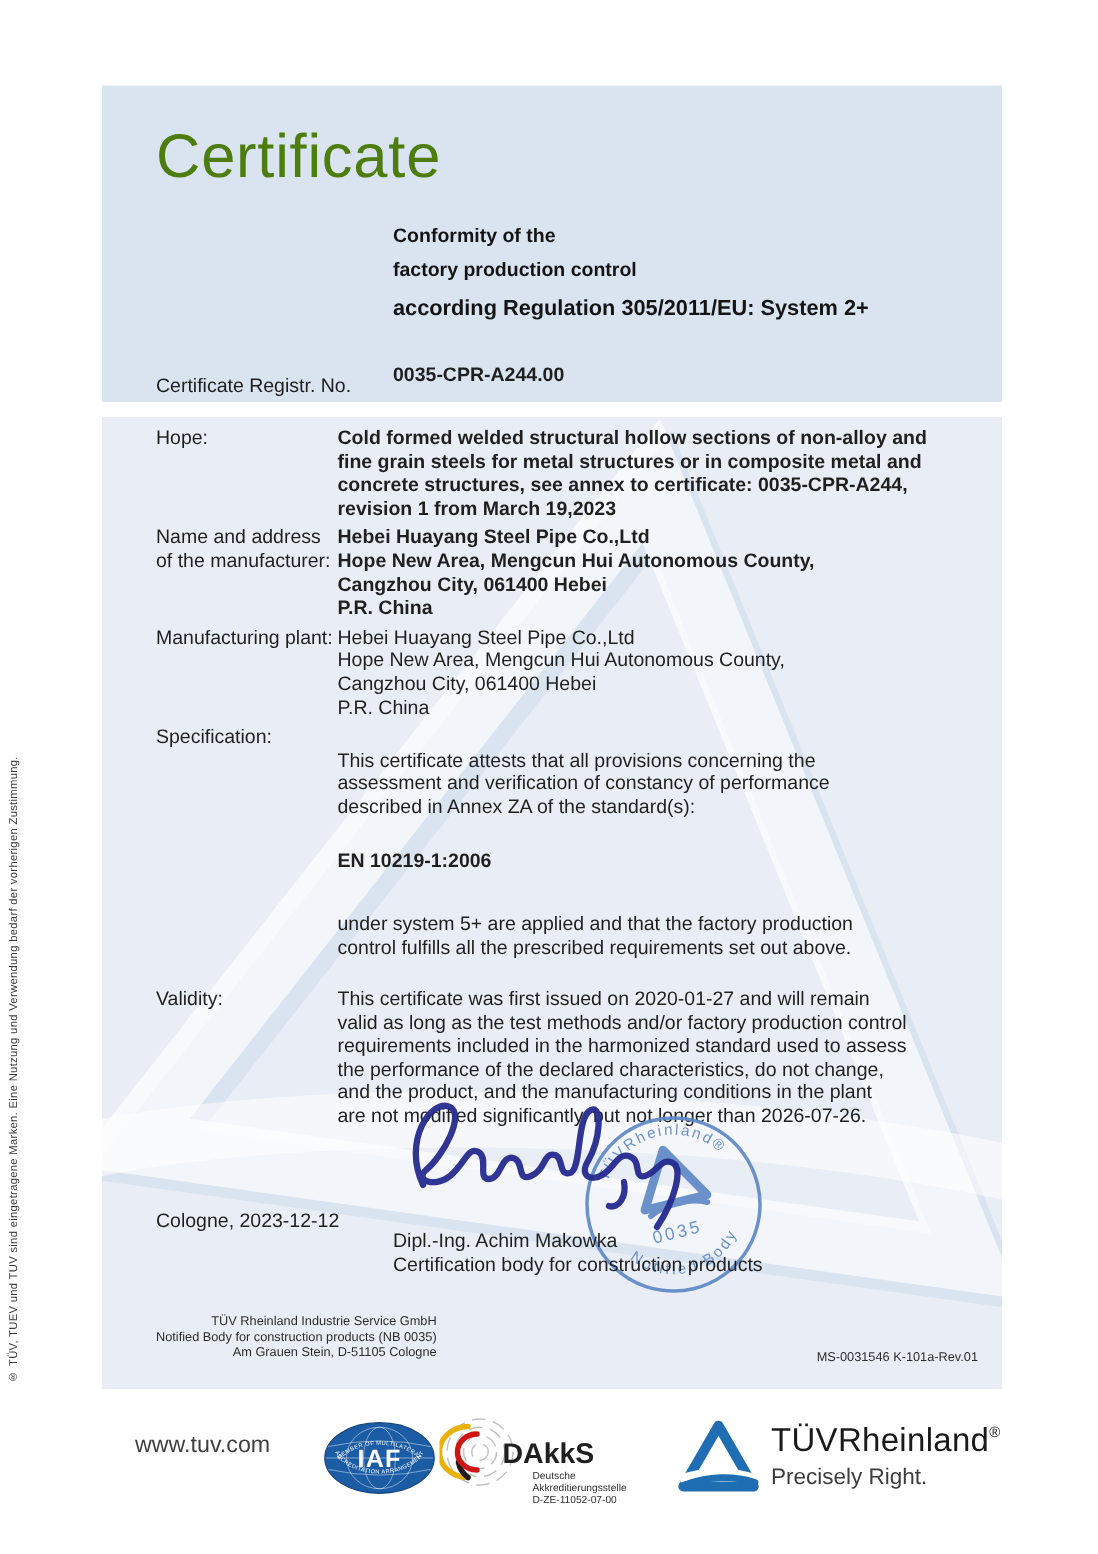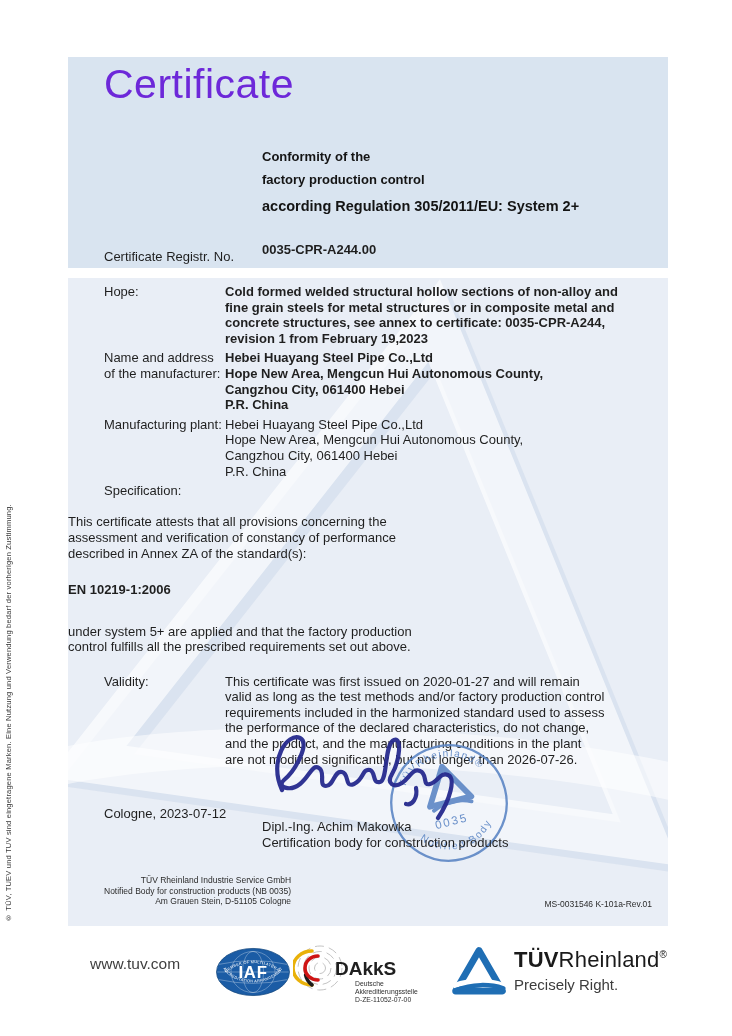--- a/index.html
+++ b/index.html
@@ -3,51 +3,51 @@
 <meta charset="utf-8">
 <style>
   html,body{margin:0;padding:0;background:#fff;}
   .page{position:relative;width:732px;height:1036px;background:#ffffff;overflow:hidden;
         font-family:"Liberation Sans","DejaVu Sans",sans-serif;color:#1f1f1f;}
   
   .side-note{position:absolute;left:4px;top:522px;height:400px;writing-mode:vertical-rl;
              transform:rotate(180deg);font-size:7.5px;color:#3a3a3a;white-space:nowrap;letter-spacing:.2px;}
   
   .hdr{position:absolute;left:68px;top:57px;width:600px;height:211px;background:#d9e4f0;}
-  .hdr .title{position:absolute;left:36px;top:4px;font-size:41px;color:#6d28d9;letter-spacing:.5px;}
+  .hdr .title{position:absolute;left:36px;top:24px;font-size:41px;color:#4d7c0f;letter-spacing:.5px;}
   .hdr .sub{position:absolute;left:194px;top:88px;font-size:13px;font-weight:bold;line-height:23px;color:#141414;}
   .hdr .acc{position:absolute;left:194px;top:141px;font-size:14.5px;font-weight:bold;color:#141414;}
   .hdr .reg-lbl{position:absolute;left:36px;top:192px;font-size:13px;}
   .hdr .reg-val{position:absolute;left:194px;top:185px;font-size:13px;font-weight:bold;}
   
   .bod{position:absolute;left:68px;top:278px;width:600px;height:648px;background:#e9eef6;
        font-size:13px;line-height:15.6px;}
   .wm{position:absolute;left:0;top:0;width:600px;height:648px;z-index:1;}
   .rows{position:relative;z-index:2;padding-top:6px;}
   .row{display:flex;}
   .row .lbl{flex:none;width:157px;padding-left:36px;box-sizing:border-box;white-space:pre-line;}
   .row .val{width:410px;padding-right:14px;box-sizing:border-box;white-space:pre-line;}
   .b{font-weight:bold;}
-  .mb0{margin-bottom:0;} .mb3{margin-bottom:3px;flex-direction:column;} .mb4{margin-bottom:4px;}
+  .mb0{margin-bottom:0;} .mb3{margin-bottom:3px;} .mb4{margin-bottom:4px;}
   .spec-std{margin-top:5px;margin-bottom:11px;font-weight:bold;}
   .sig-svg{position:absolute;left:198px;top:448px;width:215px;height:100px;z-index:4;}
   .stamp{position:absolute;left:318px;top:462px;width:126px;height:126px;z-index:3;opacity:.92;transform:rotate(-14deg);}
   .place{position:absolute;left:36px;top:528px;font-size:13px;z-index:4;}
   .signer{position:absolute;left:194px;top:541px;font-size:13px;z-index:4;}
   .role{position:absolute;left:194px;top:557px;font-size:13px;z-index:4;}
   .co{position:absolute;left:36px;top:597px;font-size:8.5px;line-height:10.5px;color:#2b2b2b;z-index:4;text-align:right;}
   .ref{position:absolute;right:16px;top:619px;font-size:8.5px;color:#2b2b2b;z-index:4;}
   
   .web{position:absolute;left:90px;top:955px;font-size:15.5px;color:#3f3f3f;}
   .iaf{position:absolute;left:215px;top:946px;width:76px;height:52px;}
   .dakks{position:absolute;left:293px;top:944px;width:152px;height:64px;}
   .tuvtri{position:absolute;left:452px;top:946px;width:54px;height:54px;}
   .brand{position:absolute;left:514px;top:947px;}
   .brand .l1{font-size:22px;color:#1a1a1a;letter-spacing:.2px;}
-  .brand .bold{font-weight:bold;}
+  .brand .bold{font-weight:normal;}
   .brand .reg{font-size:10px;vertical-align:9px;}
   .brand .tag{font-size:15px;color:#3c3c3c;margin-top:3px;}
 </style>
 </head>
 <body>
 
 <div class="page">
 
   <div class="side-note">® TÜV, TUEV und TUV sind eingetragene Marken. Eine Nutzung und Verwendung bedarf der vorherigen Zustimmung.</div>
 
@@ -71,21 +71,21 @@
       </g>
       <path d="M-10,470 C140,438 420,444 610,486 L610,524 C420,480 140,476 -10,508 Z" fill="rgba(255,255,255,0.55)"></path>
     </svg>
 
     <div class="rows">
       <div class="row mb4">
         <div class="lbl">Hope:</div>
         <div class="val b">Cold formed welded structural hollow sections of non-alloy and
 fine grain steels for metal structures or in composite metal and
 concrete structures, see annex to certificate: 0035-CPR-A244,
-revision 1 from February 19,2023</div>
+revision 1 from March 19,2023</div>
       </div>
       <div class="row mb4">
         <div class="lbl">Name and address
 of the manufacturer:</div>
         <div class="val b">Hebei Huayang Steel Pipe Co.,Ltd
 Hope New Area, Mengcun Hui Autonomous County,
 Cangzhou City, 061400 Hebei
 P.R. China</div>
       </div>
       <div class="row mb4">
@@ -136,21 +136,21 @@
       <text font-size="10.5" fill="#6089c6" letter-spacing="2">
         <textPath href="#arcBot" startOffset="50%" text-anchor="middle">Notified Body</textPath>
       </text>
       <g>
         <path d="M67,27 L89,64 L45,64 Z" fill="none" stroke="#6089c6" stroke-width="6" stroke-linejoin="round"></path>
         <path d="M48,69 C60,63 76,63 88,69" fill="none" stroke="#6089c6" stroke-width="4" stroke-linecap="round"></path>
       </g>
       <text x="63" y="88" font-size="12" letter-spacing="2" fill="#6089c6" text-anchor="middle">0035</text>
     </svg>
 
-    <div class="place">Cologne, 2023-07-12</div>
+    <div class="place">Cologne, 2023-12-12</div>
     <div class="signer">Dipl.-Ing. Achim Makowka</div>
     <div class="role">Certification body for construction products</div>
 
     <div class="co">
       <div>TÜV Rheinland Industrie Service GmbH</div>
       <div>Notified Body for construction products (NB 0035)</div>
       <div>Am Grauen Stein, D-51105 Cologne</div>
     </div>
     <div class="ref">MS-0031546 K-101a-Rev.01</div>
   </div>

